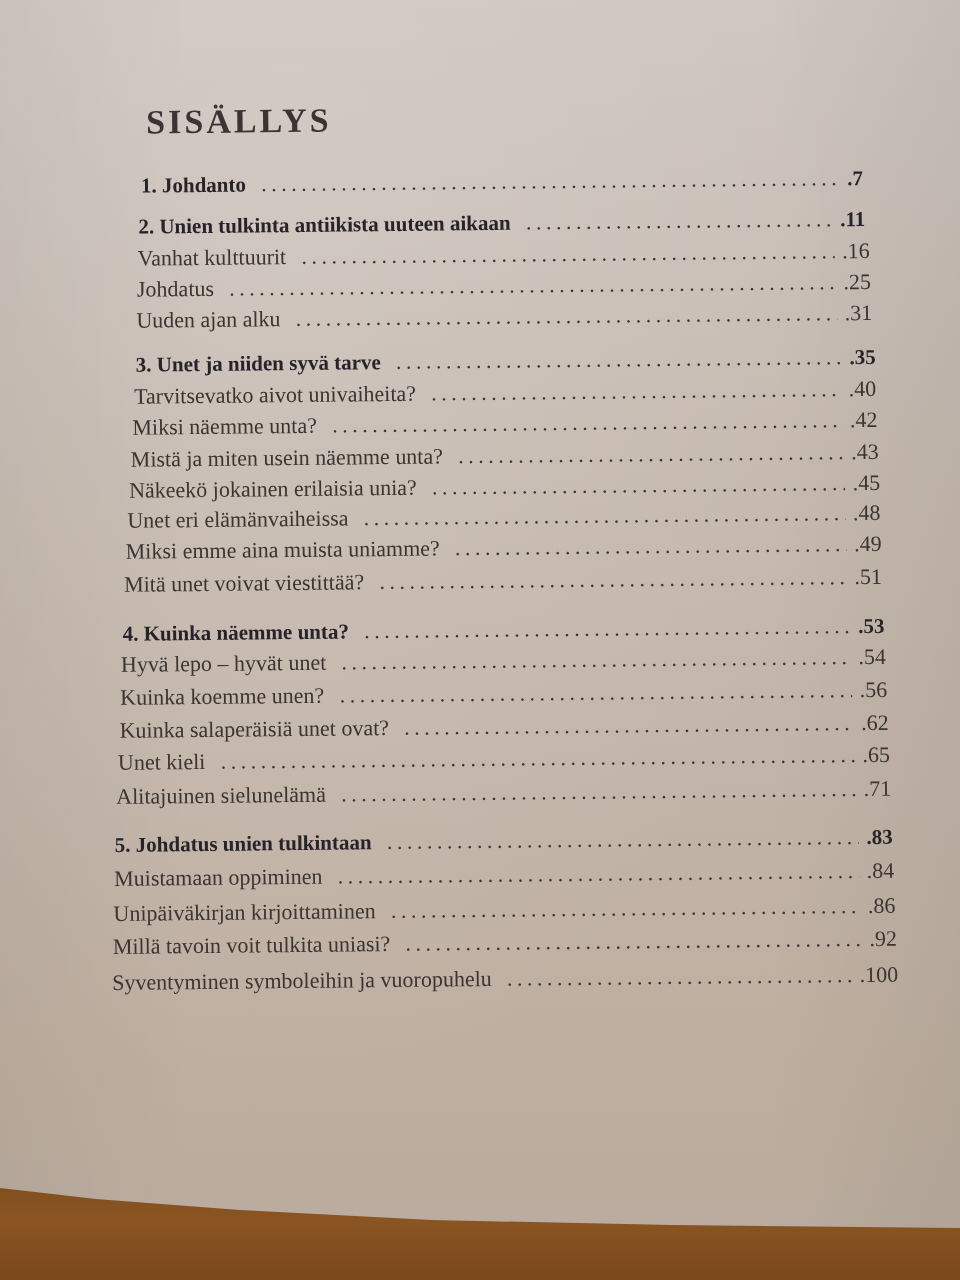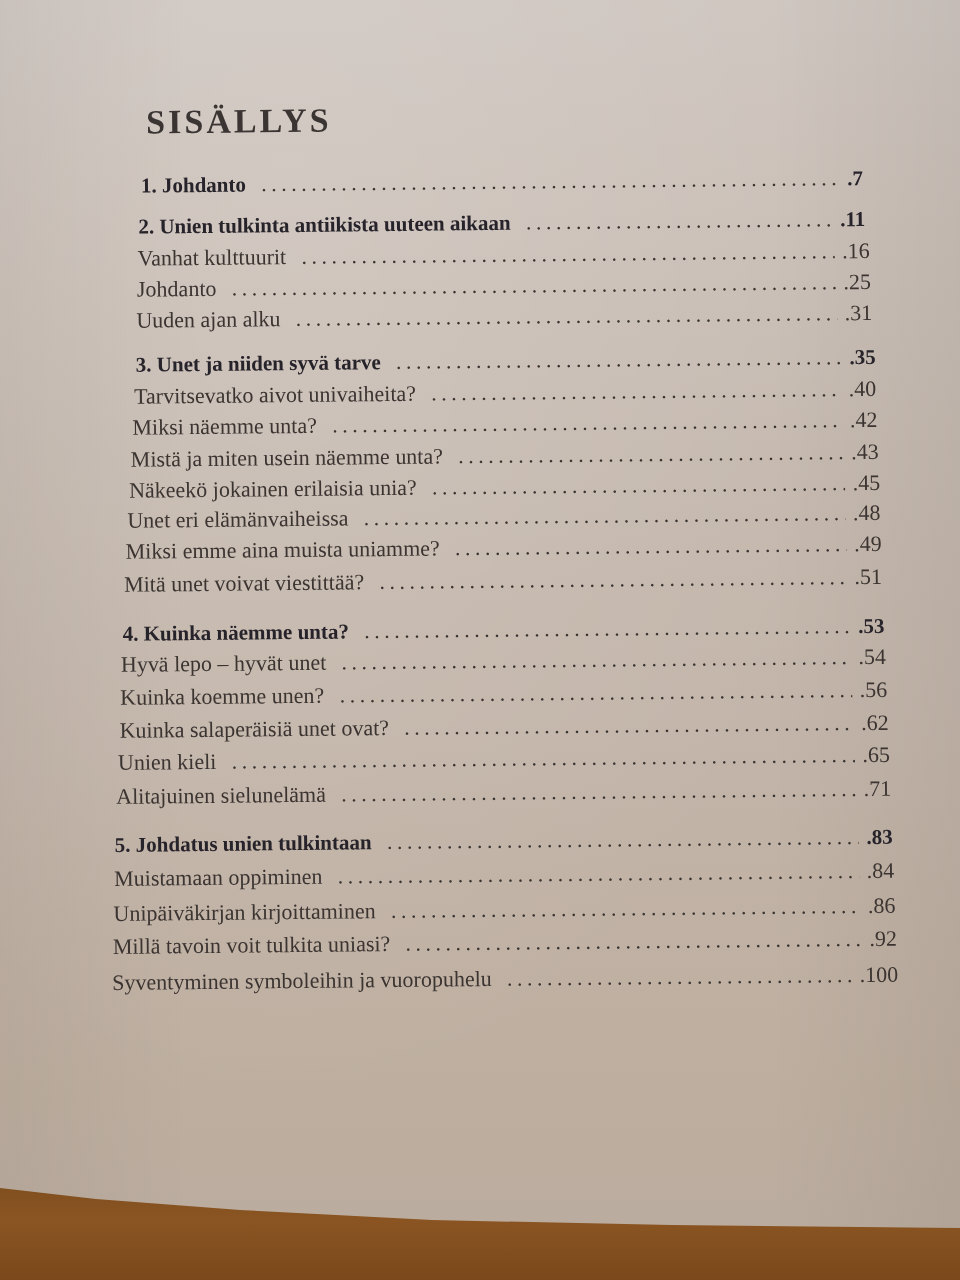--- a/index.html
+++ b/index.html
@@ -115,21 +115,21 @@
     <span class="toc-label">2. Unien tulkinta antiikista uuteen aikaan</span>
     <span class="toc-leader"></span>
     <span class="toc-page">.11</span>
   </div>
   <div class="toc-row section" style="left:136px; top:245px; width:732px;">
     <span class="toc-label">Vanhat kulttuurit</span>
     <span class="toc-leader"></span>
     <span class="toc-page">.16</span>
   </div>
   <div class="toc-row section" style="left:135px; top:276px; width:734px;">
-    <span class="toc-label">Johdanto</span>
+    <span class="toc-label">Johdatus</span>
     <span class="toc-leader"></span>
     <span class="toc-page">.25</span>
   </div>
   <div class="toc-row section" style="left:134px; top:307px; width:736px;">
     <span class="toc-label">Uuden ajan alku</span>
     <span class="toc-leader"></span>
     <span class="toc-page">.31</span>
   </div>
 
   <div class="toc-row chapter" style="left:133px; top:351px; width:740px;">
@@ -187,21 +187,21 @@
     <span class="toc-label">Kuinka koemme unen?</span>
     <span class="toc-leader"></span>
     <span class="toc-page">.56</span>
   </div>
   <div class="toc-row section" style="left:113px; top:717px; width:769px;">
     <span class="toc-label">Kuinka salaperäisiä unet ovat?</span>
     <span class="toc-leader"></span>
     <span class="toc-page">.62</span>
   </div>
   <div class="toc-row section" style="left:111px; top:749px; width:772px;">
-    <span class="toc-label">Unien kieli</span>
+    <span class="toc-label">Unet kieli</span>
     <span class="toc-leader"></span>
     <span class="toc-page">.65</span>
   </div>
   <div class="toc-row section" style="left:109px; top:783px; width:775px;">
     <span class="toc-label">Alitajuinen sielunelämä</span>
     <span class="toc-leader"></span>
     <span class="toc-page">.71</span>
   </div>
 
   <div class="toc-row chapter" style="left:107px; top:831px; width:778px;">

